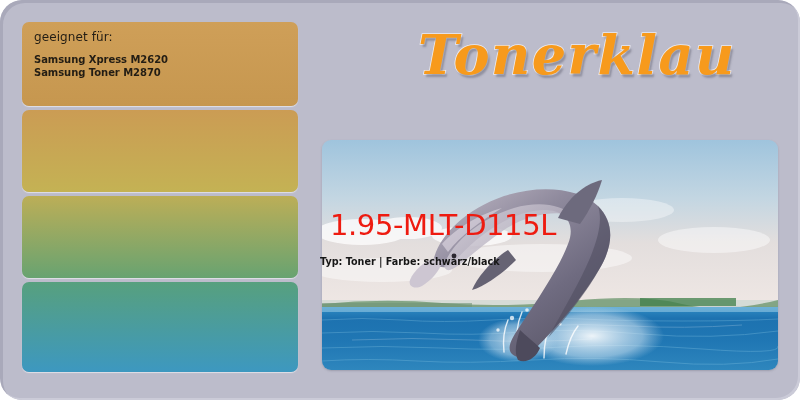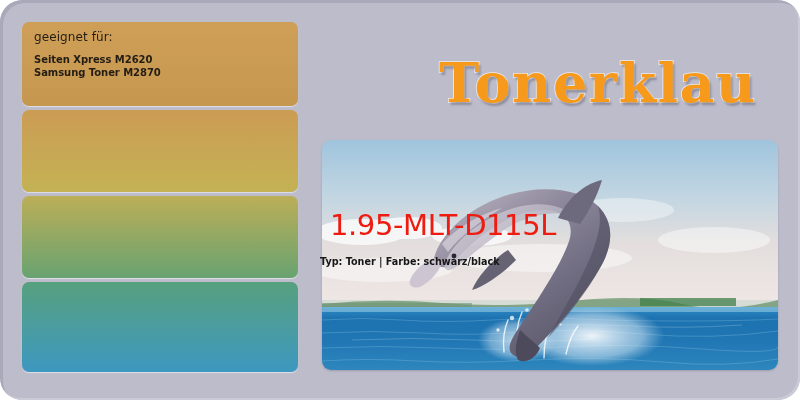--- a/index.html
+++ b/index.html
@@ -70,33 +70,33 @@
     white-space: nowrap;
   }
 
   
   #brand-title {
     position: absolute;
     left: 418px;
     top: 22px;
     width: 360px;
     height: 70px;
-    text-align: center;
+    text-align: left;
     font-family: "DejaVu Serif", "Liberation Serif", serif;
     font-size: 54px;
+    font-style: italic;
     font-weight: 700;
     letter-spacing: 1.5px;
     color: #f79a1c;
     -webkit-text-stroke: 1.6px #ecebf0;
     paint-order: stroke fill;
     text-shadow: 2px 3px 2px rgba(110,110,125,.55);
     line-height: 66px;
     white-space: nowrap;
     user-select: none;
-    margin-top: 28px;
   }
 
   
   #product-photo {
     position: absolute;
     left: 322px;
     top: 140px;
     width: 456px;
     height: 230px;
     border-radius: 9px;
@@ -132,21 +132,21 @@
   }
 </style>
 </head>
 <body>
 
 <div id="page" style="background: rgb(188, 188, 203);">
 
   <div class="swatch" id="swatch-0" style="background: linear-gradient(rgb(207, 159, 88) 0%, rgb(198, 151, 79) 100%);">
     <div id="spec-text">
       <div id="spec-heading">geeignet für:</div>
-      <div class="spec-line">Seiten Xpress M2620</div>
+      <div class="spec-line">Samsung Xpress M2620</div>
       <div class="spec-line">Samsung Toner M2870</div>
     </div>
   </div>
 
   <div class="swatch" id="swatch-1" style="background: linear-gradient(rgb(203, 156, 84) 0%, rgb(196, 178, 84) 100%);"></div>
   <div class="swatch" id="swatch-2" style="background: linear-gradient(rgb(188, 174, 87) 0%, rgb(104, 163, 113) 100%);"></div>
   <div class="swatch" id="swatch-3" style="background: linear-gradient(rgb(87, 160, 126) 0%, rgb(61, 152, 192) 100%);"></div>
 
   <div id="brand-title" style="color: rgb(247, 154, 28); -webkit-text-stroke: 1.6px rgb(236, 235, 240);">Tonerklau</div>
 

